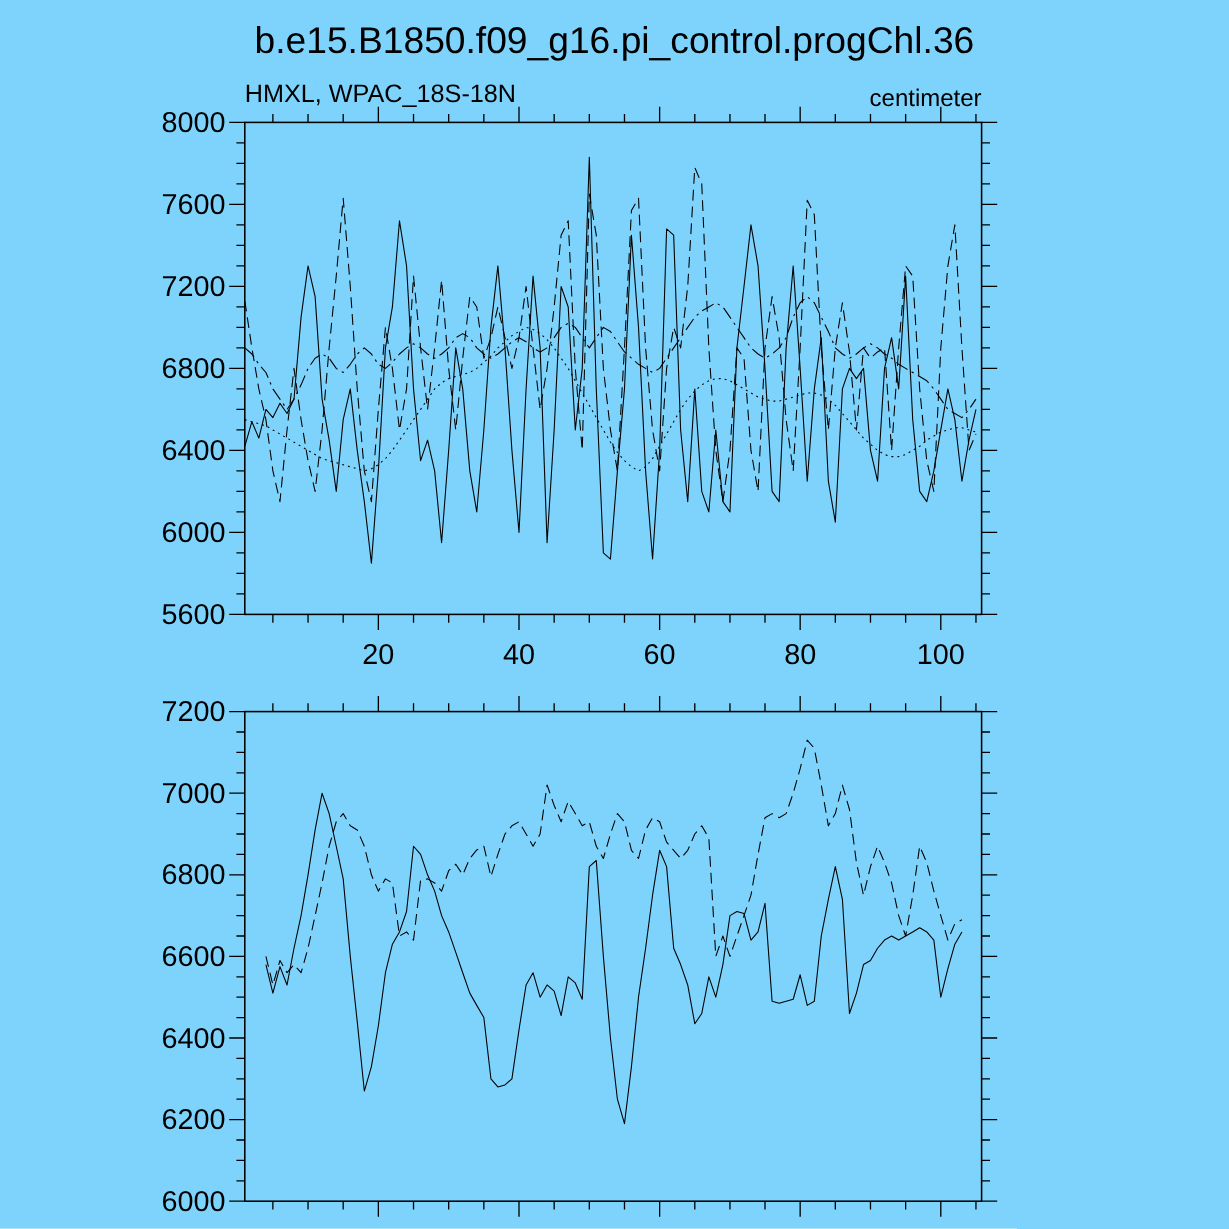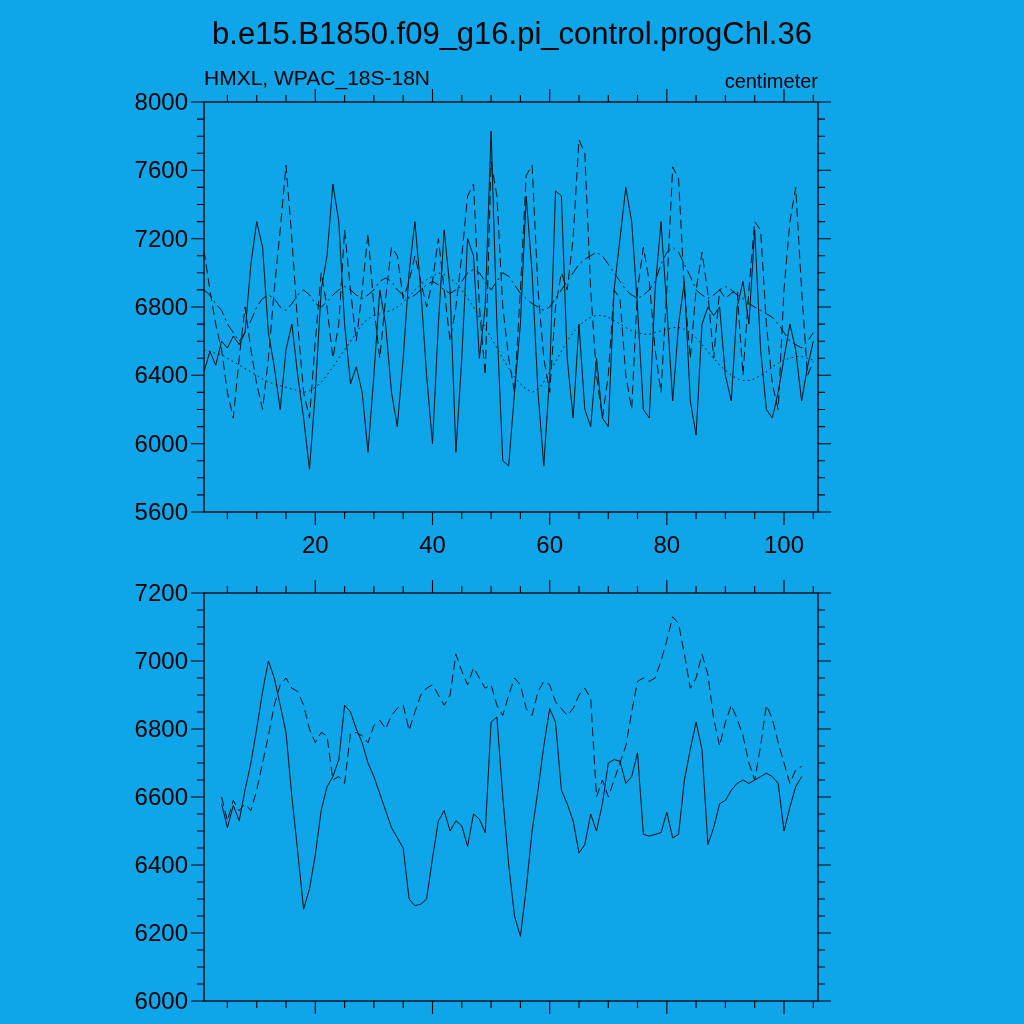--- a/index.html
+++ b/index.html
@@ -1,16 +1,16 @@
 <!DOCTYPE html>
 <html><head>
 <meta charset="utf-8">
 <style>
   html,body{margin:0;padding:0;background:#fff;}
-  .page{position:relative;width:1024px;height:1024px;background:#0ea5e9;overflow:hidden;
+  .page{position:relative;width:1024px;height:1024px;background:#7dd3fc;overflow:hidden;
         font-family:"Liberation Sans", sans-serif;}
   svg{position:absolute;left:0;top:0;}
   text{fill:#000;}
   .title{font-size:31px;}
   .subtitle{font-size:21px;}
   .units{font-size:20px;}
   .ticklabel{font-size:24px;}
 </style>
 </head>
 <body>

